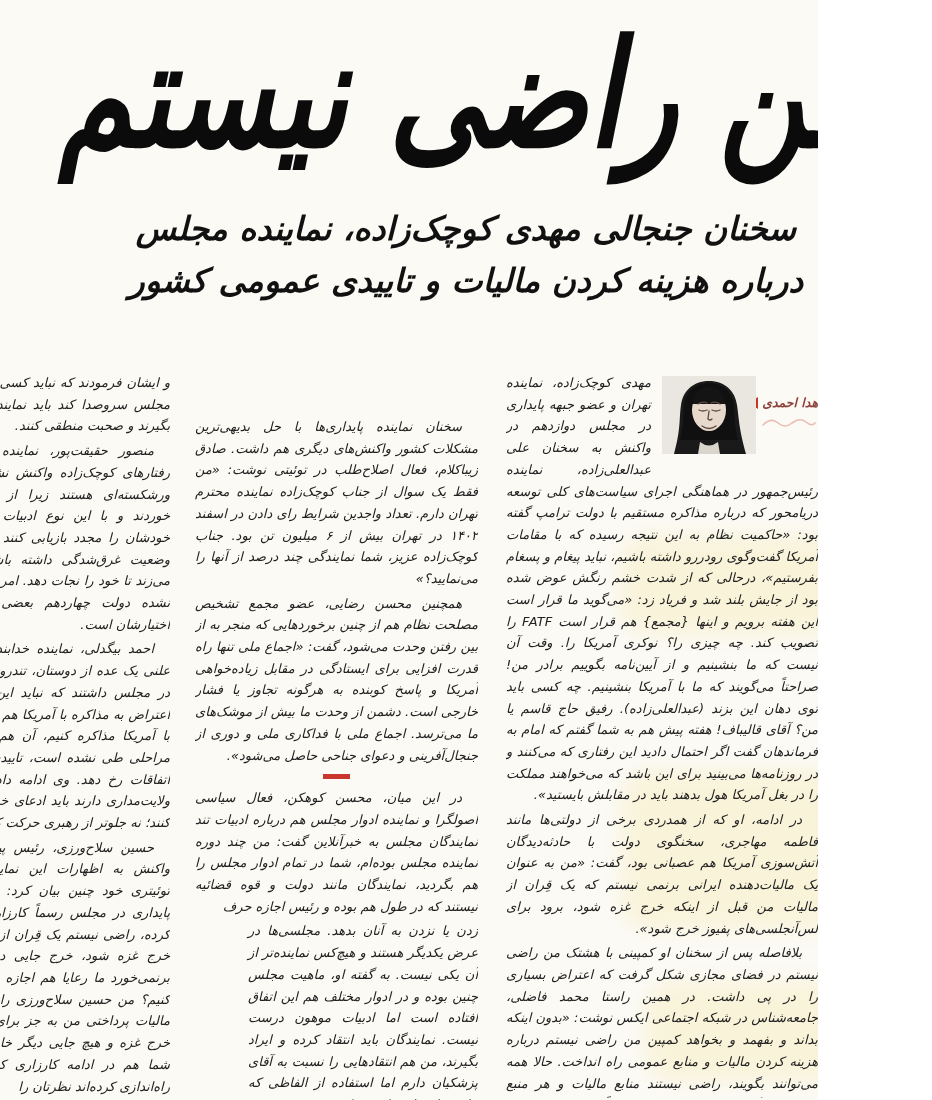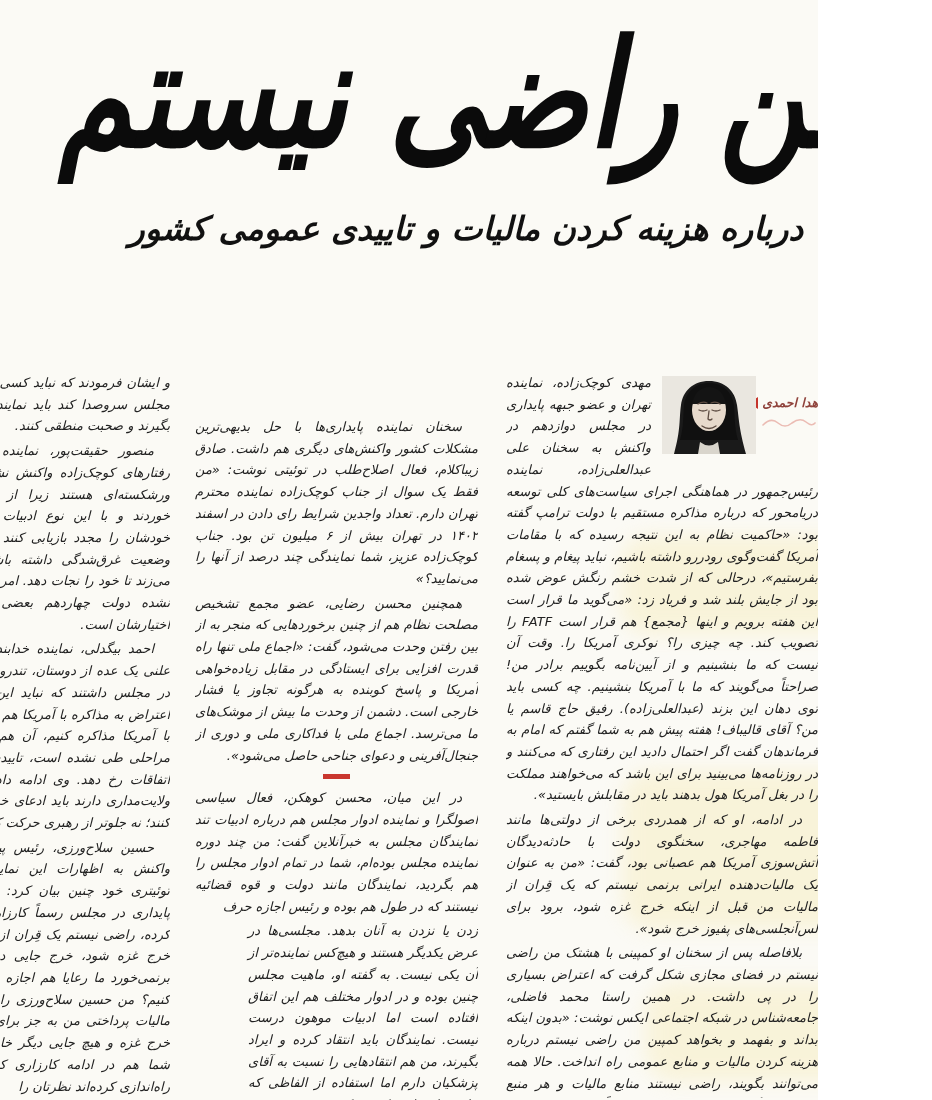--- a/index.html
+++ b/index.html
@@ -43,20 +43,21 @@
 </head>
 <body>
 
 <div class="page">
 
   <div class="headline">
     <span class="headline-inner" id="hl-inner" style="transform: scaleX(0.8);">من راضی نیستم</span>
   </div>
 
   <div class="subhead">
+    <div class="sh-a">سخنان جنجالی مهدی کوچک‌زاده، نماینده مجلس</div>
     <div class="sh-a">درباره هزینه کردن مالیات و تاییدی عمومی کشور</div>
   </div>
 
   <div class="tint t1"></div>
   <div class="tint t2"></div>
   <div class="tint t3"></div>
 
   <div class="col col-right">
     <div class="authorbox">
       <div class="bylinecol">

